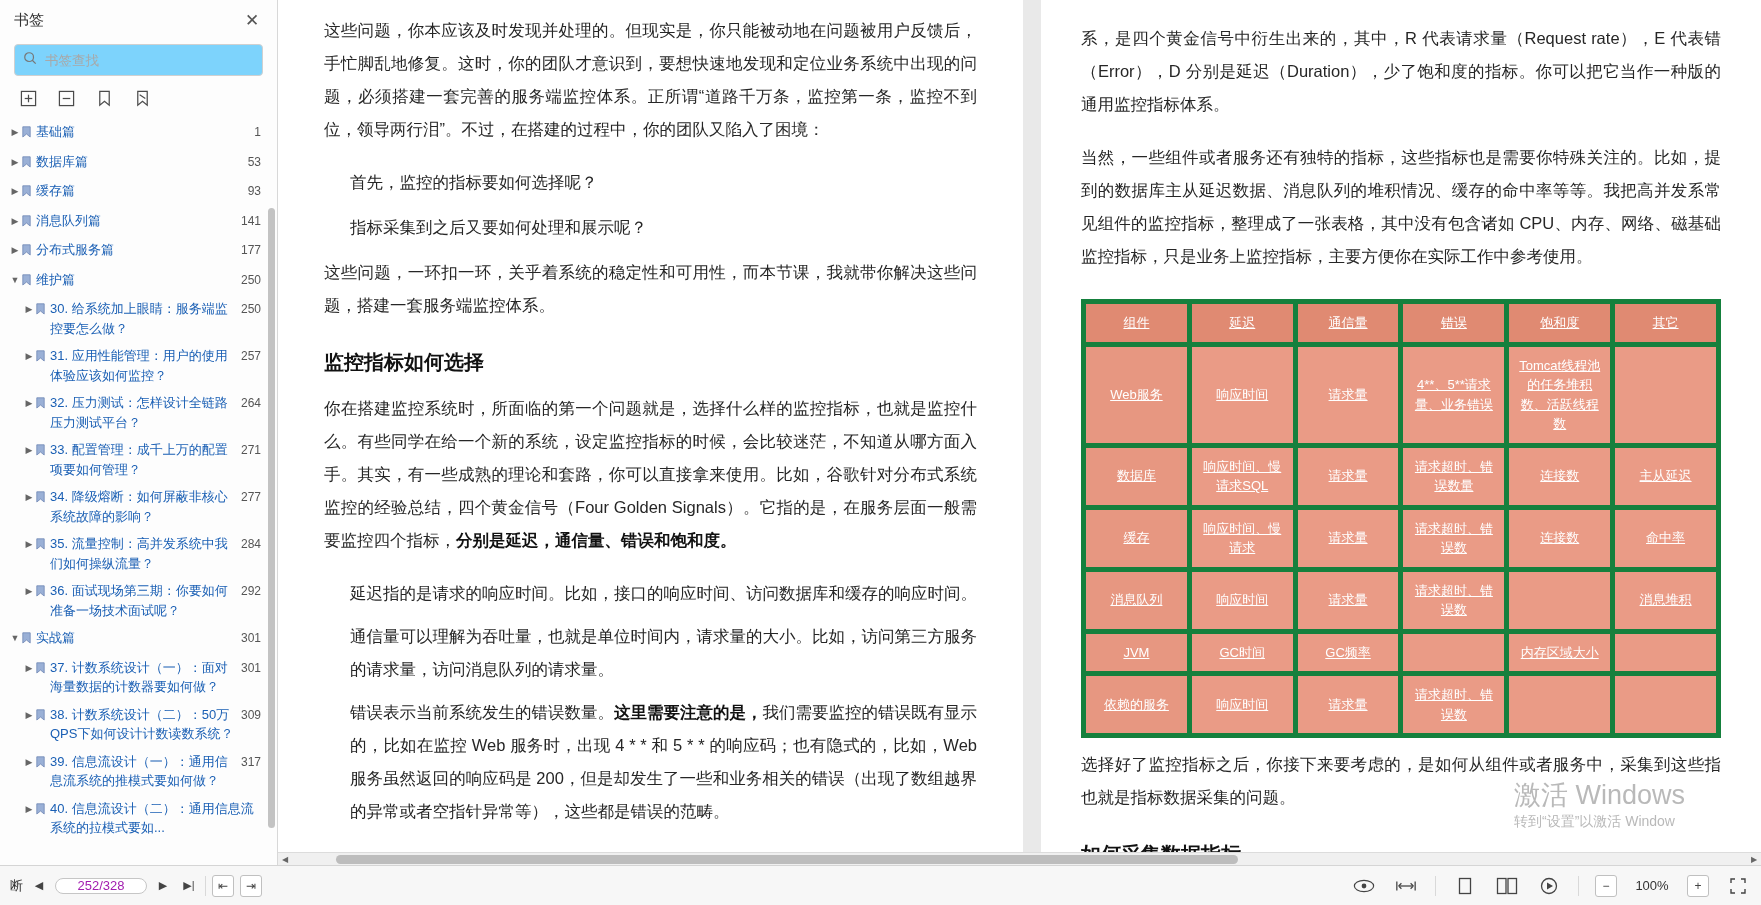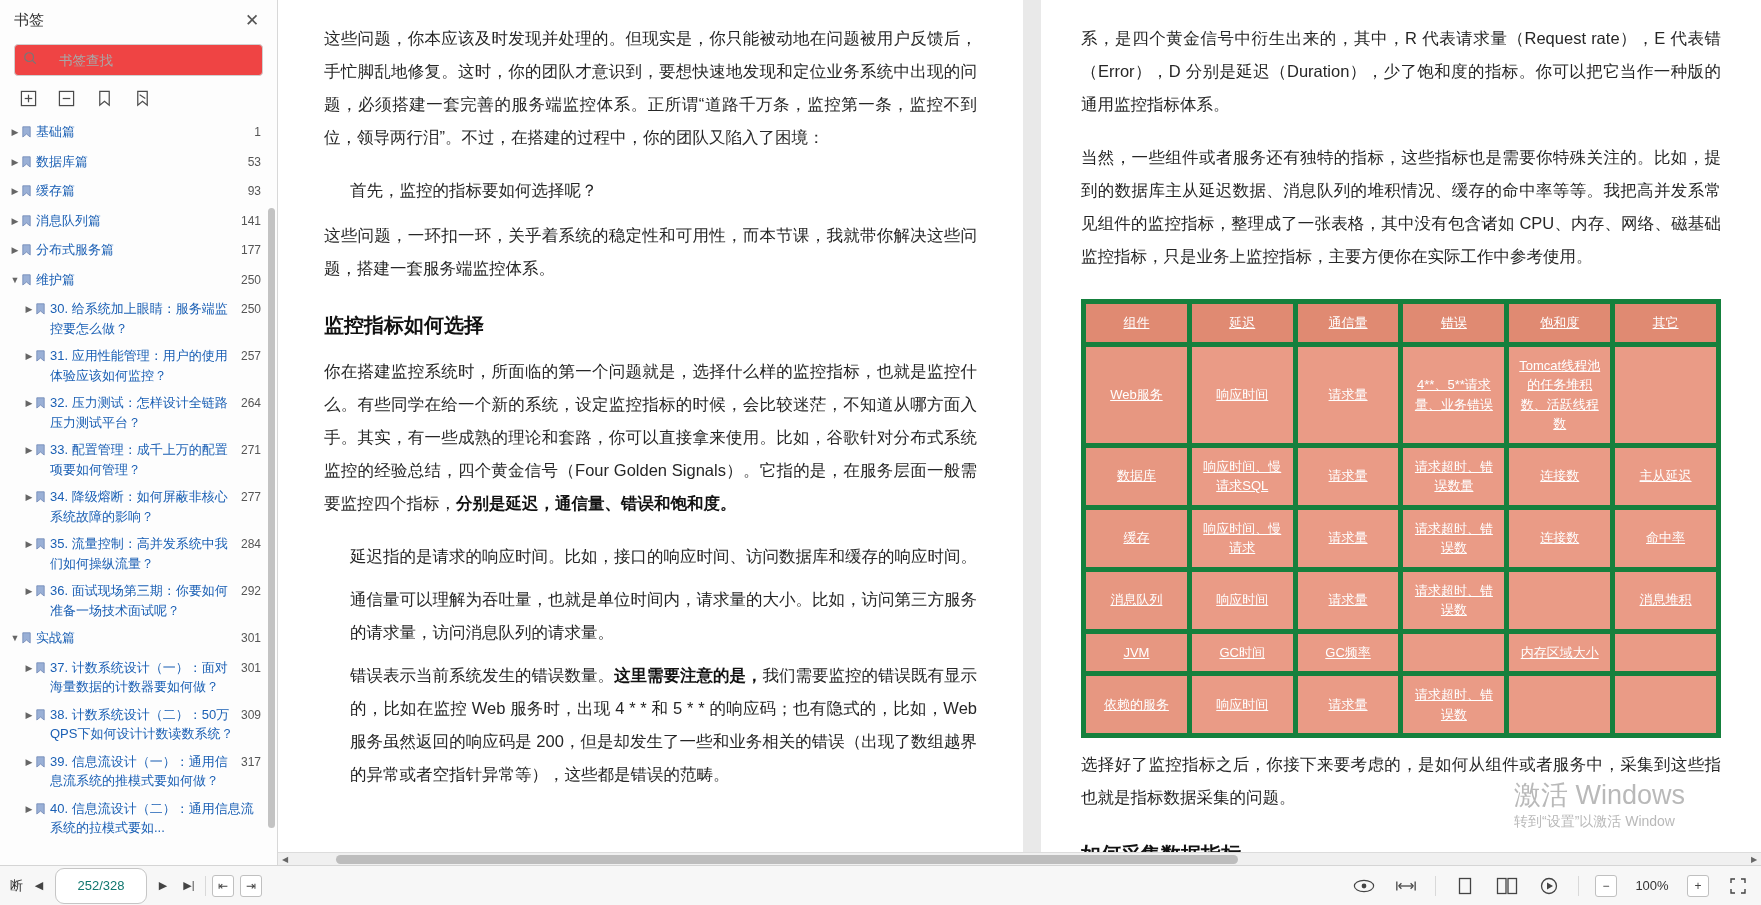--- a/index.html
+++ b/index.html
@@ -46,25 +46,25 @@
     width: 22px; height: 22px;
     display: flex; align-items: center; justify-content: center;
     color: #555; font-size: 17px; line-height: 1;
     cursor: pointer;
   }
   .search-wrap { padding: 4px 14px 8px 14px; }
   .search-box {
     height: 32px;
     border: 1px solid #d0d0d0;
     border-radius: 4px;
-    background: #ef4444;
+    background: #7dd3fc;
     display: flex;
     align-items: center;
     padding: 0 8px;
-    gap: 20px;
+    gap: 6px;
   }
   .search-box svg { flex: 0 0 auto; }
   .search-input {
     border: 0; outline: 0;
     flex: 1 1 auto;
     font-size: 13.5px;
     color: #333;
     background: transparent;
     font-family: "Liberation Sans", sans-serif;
   }
@@ -144,21 +144,21 @@
   }
   .page {
     background: #fff;
     position: relative;
     overflow: hidden;
   }
   .page-left { width: 745px; flex: 0 0 745px; }
   .page-gap { width: 18px; flex: 0 0 18px; background: #e9e9e9; }
   .page-right { flex: 1 1 auto; }
   .page-content {
-    padding: 22px 46px 10px 46px;
+    padding: 14px 46px 10px 46px;
     font-size: 16.5px;
     line-height: 2.0;
     color: #262626;
     text-align: justify;
   }
   .page-right .page-content { padding: 22px 40px 10px 40px; }
   .p { margin: 0 0 20px 0; }
   .p.indent { padding-left: 26px; margin-bottom: 12px; }
   .p.tight { margin-bottom: 10px; }
   h2.sec {
@@ -246,27 +246,27 @@
     width: 26px; height: 26px;
     display: flex; align-items: center; justify-content: center;
     color: #444; cursor: pointer;
   }
   .bb-btn {
     width: 20px; height: 22px;
     display: flex; align-items: center; justify-content: center;
     color: #444; font-size: 11px; cursor: pointer;
   }
   .page-field {
-    width: 92px; height: 36px;
+    width: 92px; height: 16px;
     border: 1px solid #c6c6c6;
     background: #fff;
     border-radius: 9px;
     font-size: 13px;
     text-align: center;
-    color: #0f766e;
+    color: #a21caf;
     font-family: "Liberation Sans", sans-serif;
   }
   .boxbtn {
     width: 22px; height: 22px;
     border: 1px solid #c0c0c0;
     border-radius: 3px;
     background: #fff;
     display: flex; align-items: center; justify-content: center;
     color: #444; font-size: 12px; cursor: pointer;
   }
@@ -474,20 +474,21 @@
         <div class="sb-scroll" style="top:92px;height:620px;"></div>
       </div>
     </div>
 
     <div class="doc-area">
 
       <div class="page page-left">
         <div class="page-content">
           <p class="p">这些问题，你本应该及时发现并处理的。但现实是，你只能被动地在问题被用户反馈后，手忙脚乱地修复。这时，你的团队才意识到，要想快速地发现和定位业务系统中出现的问题，必须搭建一套完善的服务端监控体系。正所谓“道路千万条，监控第一条，监控不到位，领导两行泪”。不过，在搭建的过程中，你的团队又陷入了困境：</p>
           <p class="p indent">首先，监控的指标要如何选择呢？</p>
+          <p class="p indent">指标采集到之后又要如何处理和展示呢？</p>
           <p class="p">这些问题，一环扣一环，关乎着系统的稳定性和可用性，而本节课，我就带你解决这些问题，搭建一套服务端监控体系。</p>
           <h2 class="sec">监控指标如何选择</h2>
           <p class="p"><span>你在搭建监控系统时，所面临的第一个问题就是，选择什么样的监控指标，也就是监控什么。有些同学在给一个新的系统，设定监控指标的时候，会比较迷茫，不知道从哪方面入手。其实，有一些成熟的理论和套路，你可以直接拿来使用。比如，谷歌针对分布式系统监控的经验总结，四个黄金信号（Four Golden Signals）。它指的是，在服务层面一般需要监控四个指标，</span><span class="b">分别是延迟，通信量、错误和饱和度。</span></p>
           <p class="p indent tight">延迟指的是请求的响应时间。比如，接口的响应时间、访问数据库和缓存的响应时间。</p>
           <p class="p indent tight">通信量可以理解为吞吐量，也就是单位时间内，请求量的大小。比如，访问第三方服务的请求量，访问消息队列的请求量。</p>
           <p class="p indent tight"><span>错误表示当前系统发生的错误数量。</span><span class="b">这里需要注意的是，</span><span>我们需要监控的错误既有显示的，比如在监控 Web 服务时，出现 4 * * 和 5 * * 的响应码；也有隐式的，比如，Web 服务虽然返回的响应码是 200，但是却发生了一些和业务相关的错误（出现了数组越界的异常或者空指针异常等），这些都是错误的范畴。</span></p>
         </div>
       </div>
 
       <div class="page-gap"></div>

